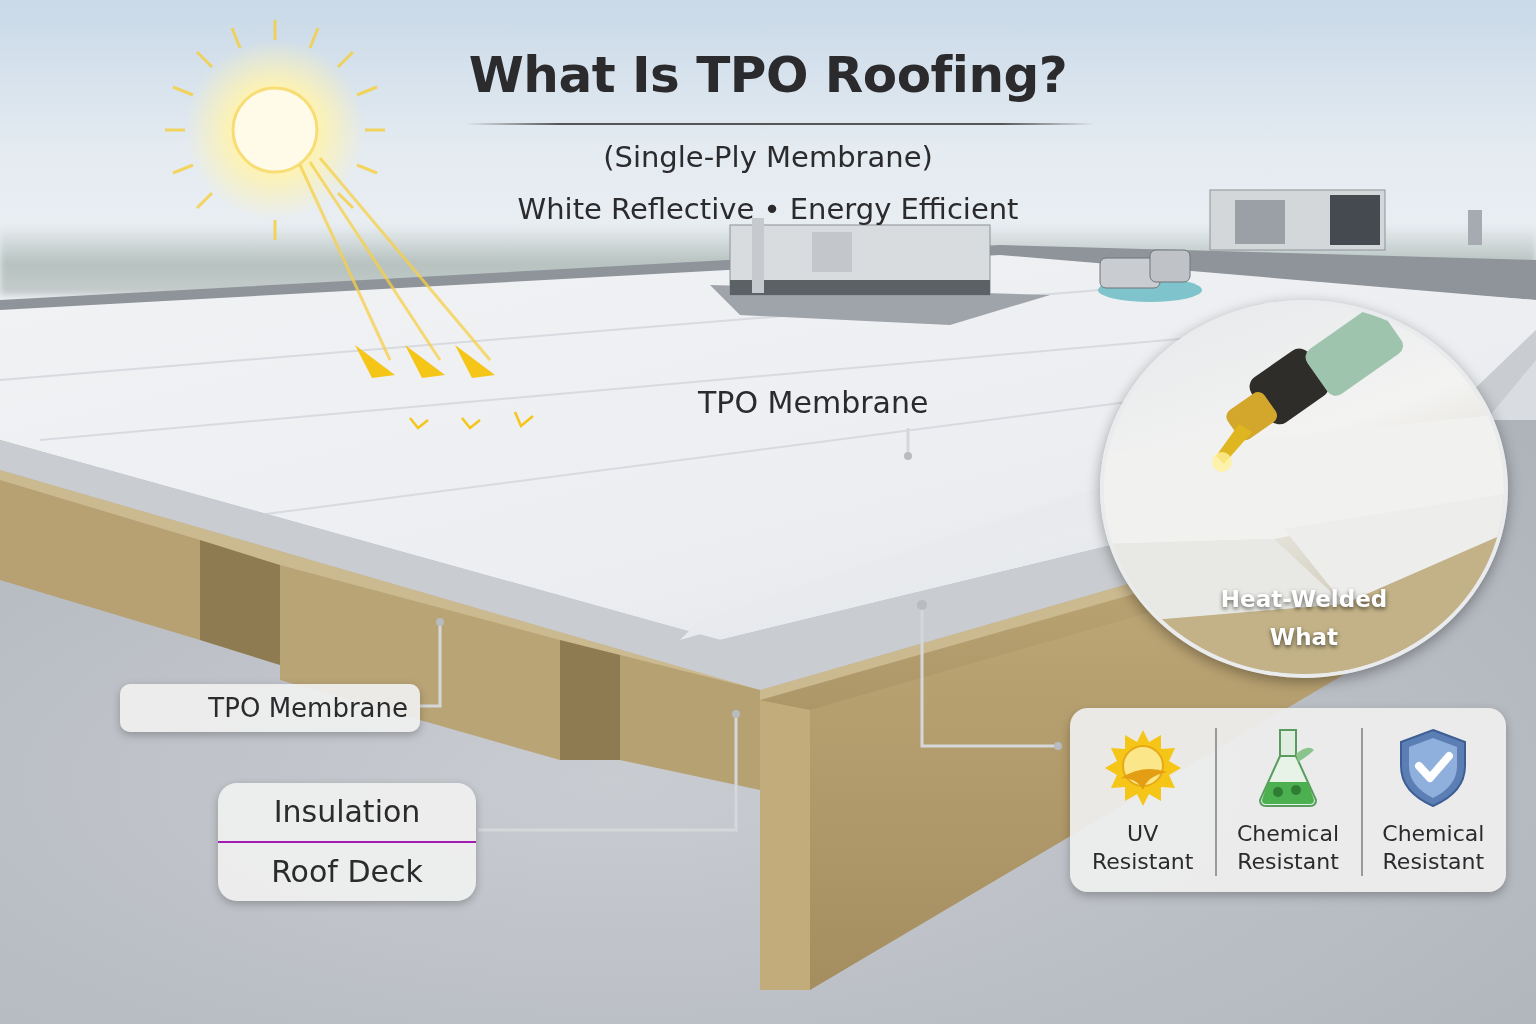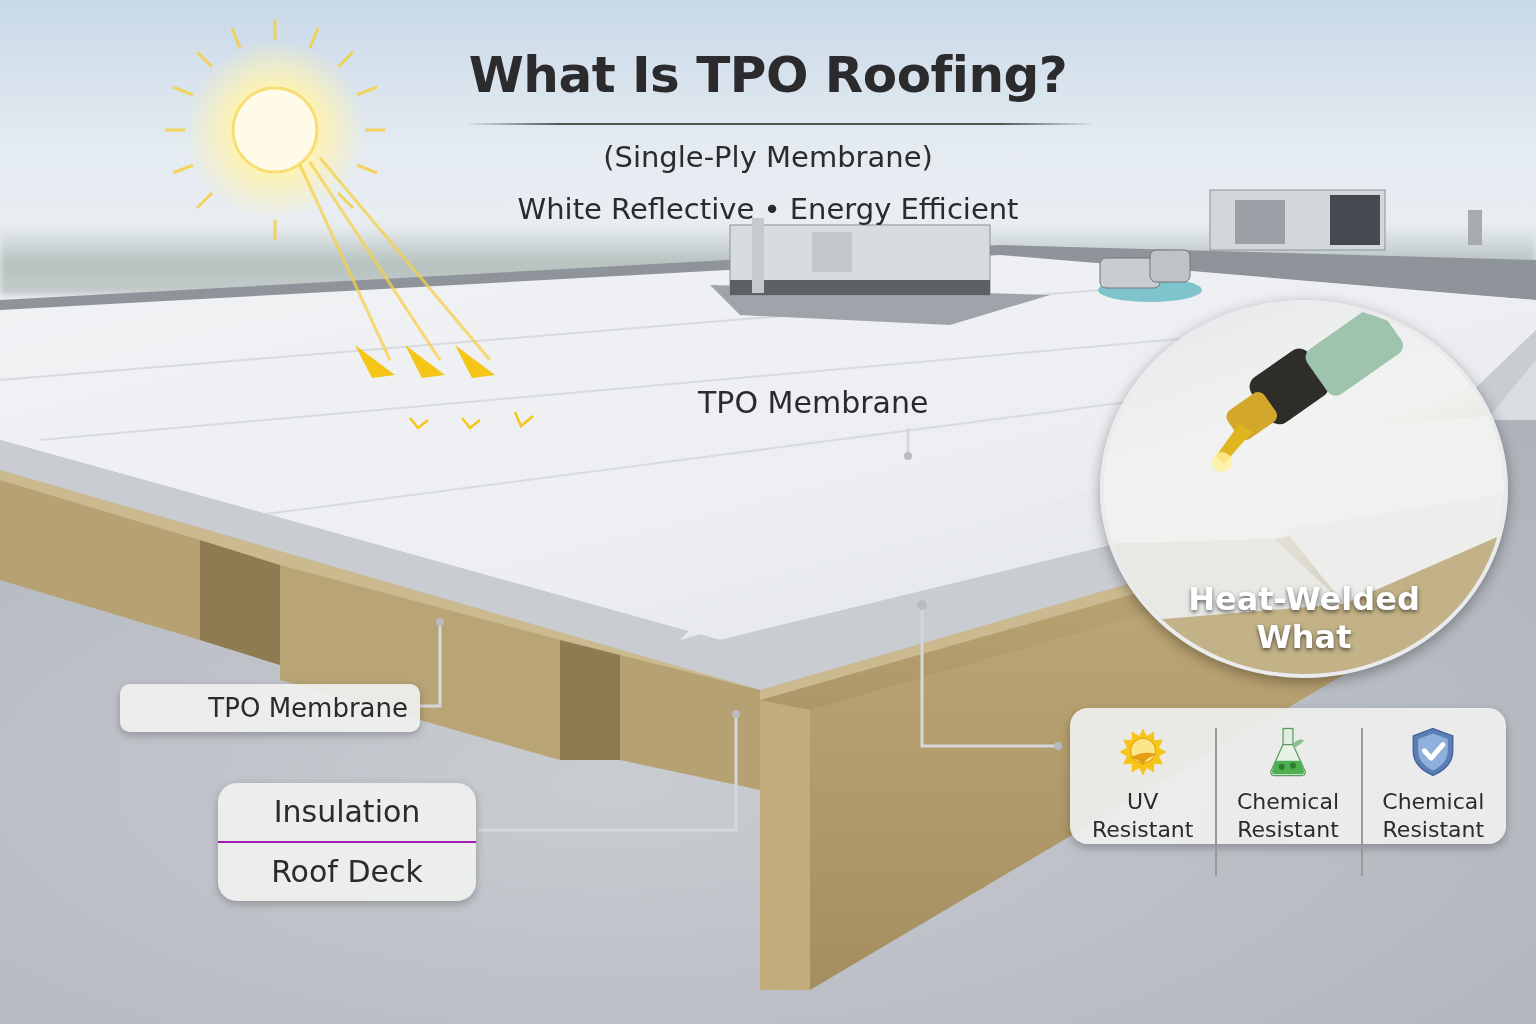--- a/index.html
+++ b/index.html
@@ -22,32 +22,32 @@
   .t-sub1{top:140px;font-size:29px;}
   .t-sub2{top:192px;font-size:29px;}
   .lbl-center{position:absolute;left:698px;top:385px;font-size:30px;color:#2b2b2d;}
   .callout{position:absolute;background:rgba(240,240,240,.92);border-radius:10px;
     box-shadow:0 3px 8px rgba(0,0,0,.25);color:#2b2b2d;}
   .c-tpo{left:120px;top:684px;width:300px;height:48px;font-size:26px;
     line-height:48px;text-align:right;padding-right:12px;box-sizing:border-box;}
   .c-stack{left:218px;top:783px;width:258px;height:118px;font-size:30px;text-align:center;border-radius:19px;}
   .c-stack .row{height:58px;line-height:58px;}
   .c-stack .row+.row{border-top:2px solid #a21caf;}
-  .feat-panel{position:absolute;left:1070px;top:708px;width:436px;height:136px;
+  .feat-panel{position:absolute;left:1070px;top:708px;width:436px;height:184px;
     background:rgba(238,238,238,.94);border-radius:18px;box-shadow:0 4px 10px rgba(0,0,0,.25);
     display:flex;}
   .feat{flex:1;display:flex;flex-direction:column;align-items:center;position:relative;}
   .feat+.feat::before{content:"";position:absolute;left:0;top:20px;height:148px;width:2px;background:#9a9a9a;}
   .feat .ico{margin-top:18px;width:80px;height:84px;}
   .feat .name{margin-top:10px;font-size:22px;line-height:28px;text-align:center;color:#2b2b2d;}
   .seam-circle{position:absolute;left:1100px;top:300px;width:400px;height:370px;border-radius:50%;
     overflow:hidden;border:4px solid #e9ebed;box-shadow:0 4px 14px rgba(0,0,0,.35);
     background:linear-gradient(160deg,#e6e8ea 0%,#f3f3f2 40%,#d8d4c6 70%,#b9a77f 100%);}
   .seam-label{position:absolute;left:0;width:100%;top:276px;text-align:center;color:#fff;
-    font-size:32px;font-weight:bold;line-height:38px;text-shadow:0 2px 4px rgba(0,0,0,.6);}
+    font-size:23px;font-weight:bold;line-height:38px;text-shadow:0 2px 4px rgba(0,0,0,.6);}
 </style>
 </head>
 <body>
 
 <div class="scene">
   <div class="sky"></div>
   <div class="trees"></div>
   <div class="ground"></div>
 
   <svg class="svgscene" width="1536" height="1024">

